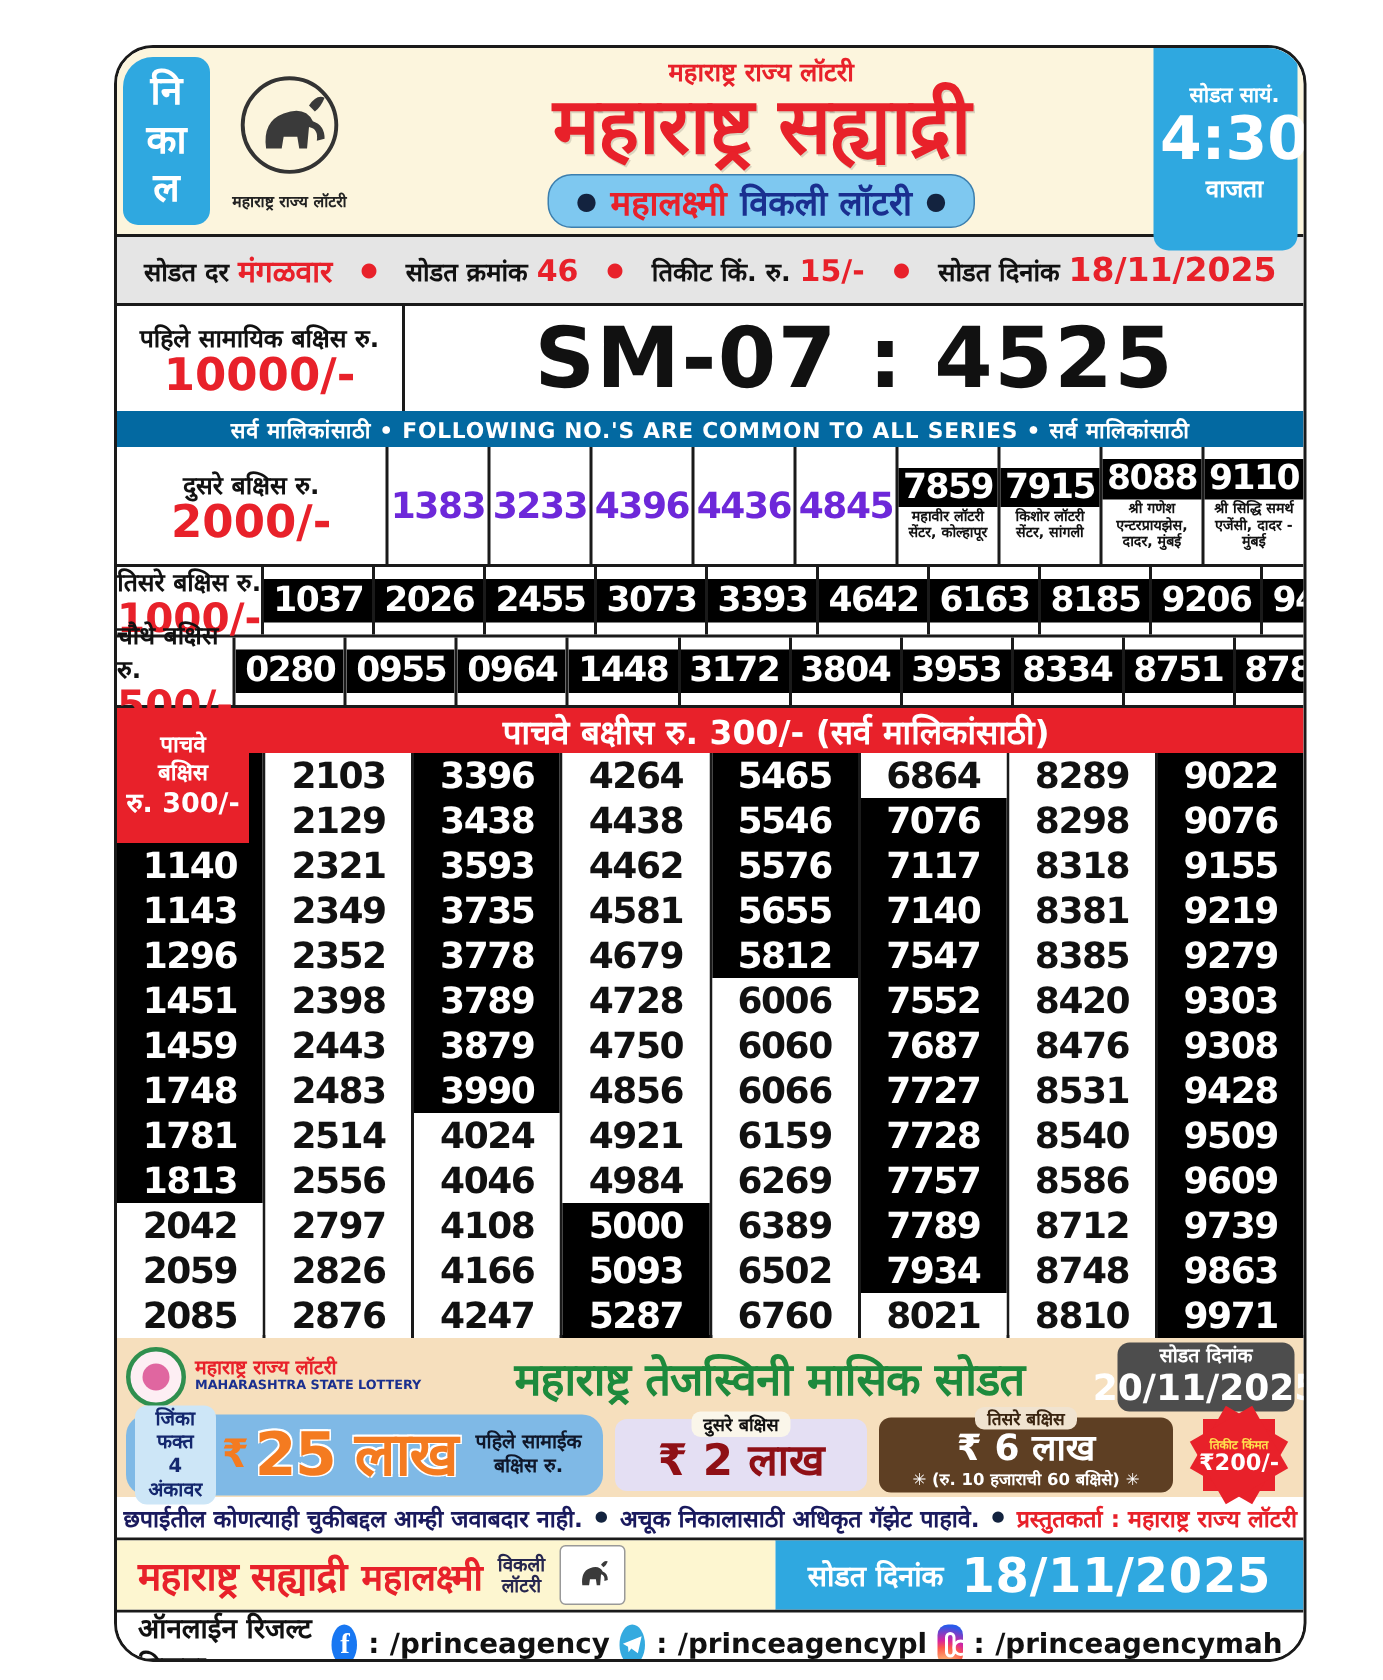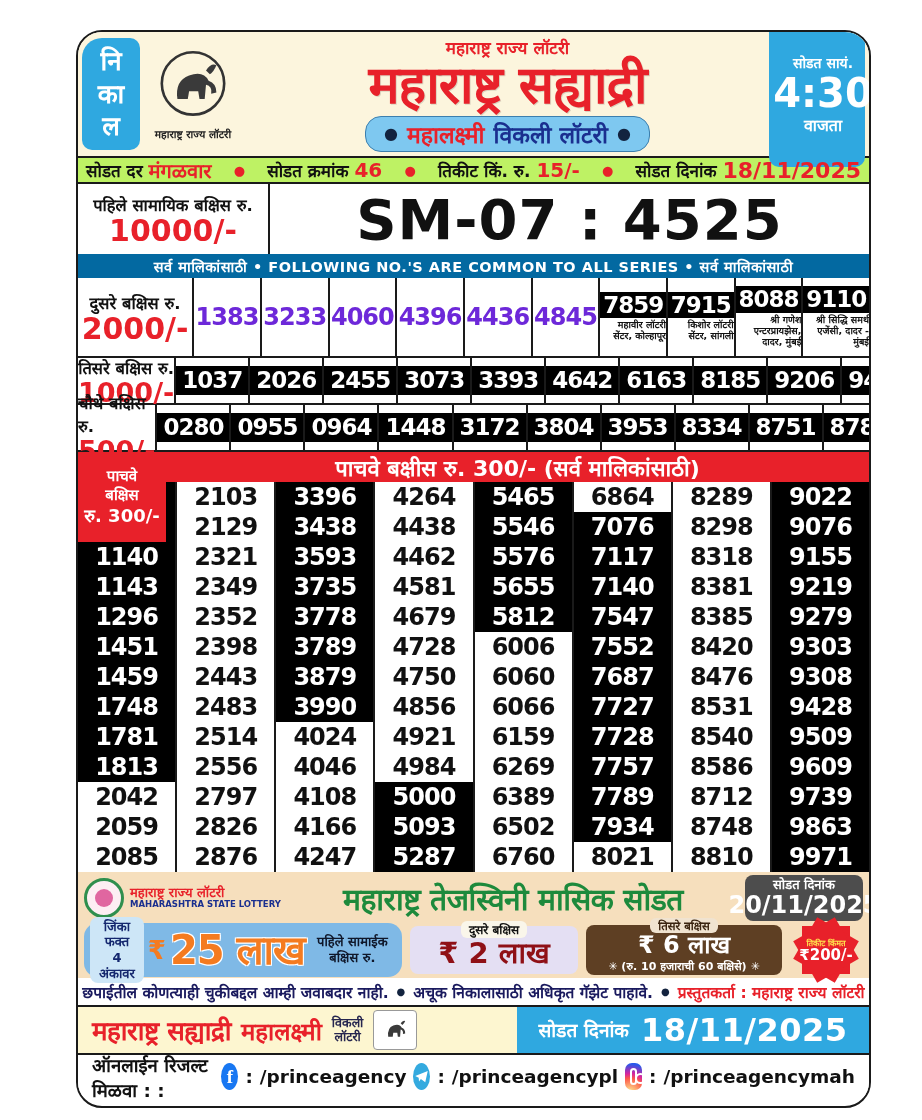--- a/index.html
+++ b/index.html
@@ -23,22 +23,22 @@
     padding:1px 18px; font-size:23px; font-weight:bold; display:flex; gap:9px; align-items:center; }
   .subpill .p1 { color:#e8212a; } .subpill .p2 { color:#1a2f8f; }
   .subpill .dot { color:#13233f; font-size:16px; }
   .timebox { width:96px; height:145px; background:#2fa8e0; border-radius:10px 20px 10px 10px;
     display:flex; flex-direction:column; align-items:center; justify-content:center; color:#fff;padding-left:12px; }
   .timebox .t1 { font-size:14px; font-weight:bold; }
   .timebox .t2 { font-size:40px; font-weight:bold; line-height:1.05; }
   .timebox .t3 { font-size:16px; font-weight:bold; }
 
   
-  .info { height:28px; border-top:2px solid #1a1a1a; border-bottom:2px solid #1a1a1a;
-    display:flex; align-items:center; justify-content:space-between; padding:0 8px; background:#bef264; }
+  .info { height:48px; border-top:2px solid #1a1a1a; border-bottom:2px solid #1a1a1a;
+    display:flex; align-items:center; justify-content:space-between; padding:0 18px; background:#e5e5e5; }
   .info .lbl { font-weight:bold; font-size:17px; color:#111; }
   .info .val { font-weight:bold; font-size:20px; color:#e8212a; }
   .info .bul { color:#e8212a; font-size:13px; }
   .pair { display:flex; align-items:center; gap:6px; }
 
   
   .first { height:70px; display:flex; }
   .side { width:192px; border-right:2px solid #1a1a1a; display:flex; flex-direction:column;
     align-items:center; justify-content:center; }
   .side .l1 { font-size:16.5px; font-weight:bold; color:#111; }
@@ -53,21 +53,21 @@
   
   .sp { height:80px; display:flex; border-bottom:2px solid #1a1a1a; }
   .sp .side { height:100%; }
   .spcells { flex:1; display:flex; }
   .spc { flex:1; border-right:2px solid #1a1a1a; display:flex; flex-direction:column;
     align-items:center; justify-content:center; overflow:hidden; }
   .spc:last-child { border-right:none; }
   .spnum { font-size:24px; font-weight:bold; color:#6d28d9; letter-spacing:-1px; }
   .bb { background:#000; color:#fff; font-weight:bold; font-size:23px; letter-spacing:-1px;
     padding:0 5px; line-height:1.15; }
-  .seller { font-size:9.5px; font-weight:bold; color:#111; text-align:right; line-height:1.15; margin-top:2px; }
+  .seller { font-size:9.5px; font-weight:bold; color:#111; text-align:center; line-height:1.15; margin-top:2px; }
 
   
   .rowp { height:47px; display:flex; border-bottom:2px solid #1a1a1a; }
   .rowp .side .l2 { font-size:27px; }
   .bb2 { background:#000; color:#fff; font-weight:bold; font-size:23px; letter-spacing:-1px;
     padding:1px 6px; line-height:1.2; }
 
   
   .fifth { position:relative; }
   .band { height:30px; background:#e8212a; color:#fff; font-weight:bold; font-size:22px;
@@ -234,23 +234,20 @@
       <div class="l2">2000/-</div>
     </div>
     <div class="spcells">
         <div class="spc">
           <span class="spnum">1383</span>
         </div>
         <div class="spc">
           <span class="spnum">3233</span>
         </div>
         <div class="spc">
-          <span class="spnum">4060</span>
-        </div>
-        <div class="spc">
           <span class="spnum">4396</span>
         </div>
         <div class="spc">
           <span class="spnum">4436</span>
         </div>
         <div class="spc">
           <span class="spnum">4845</span>
         </div>
         <div class="spc">
           <div class="bb">7859</div>

